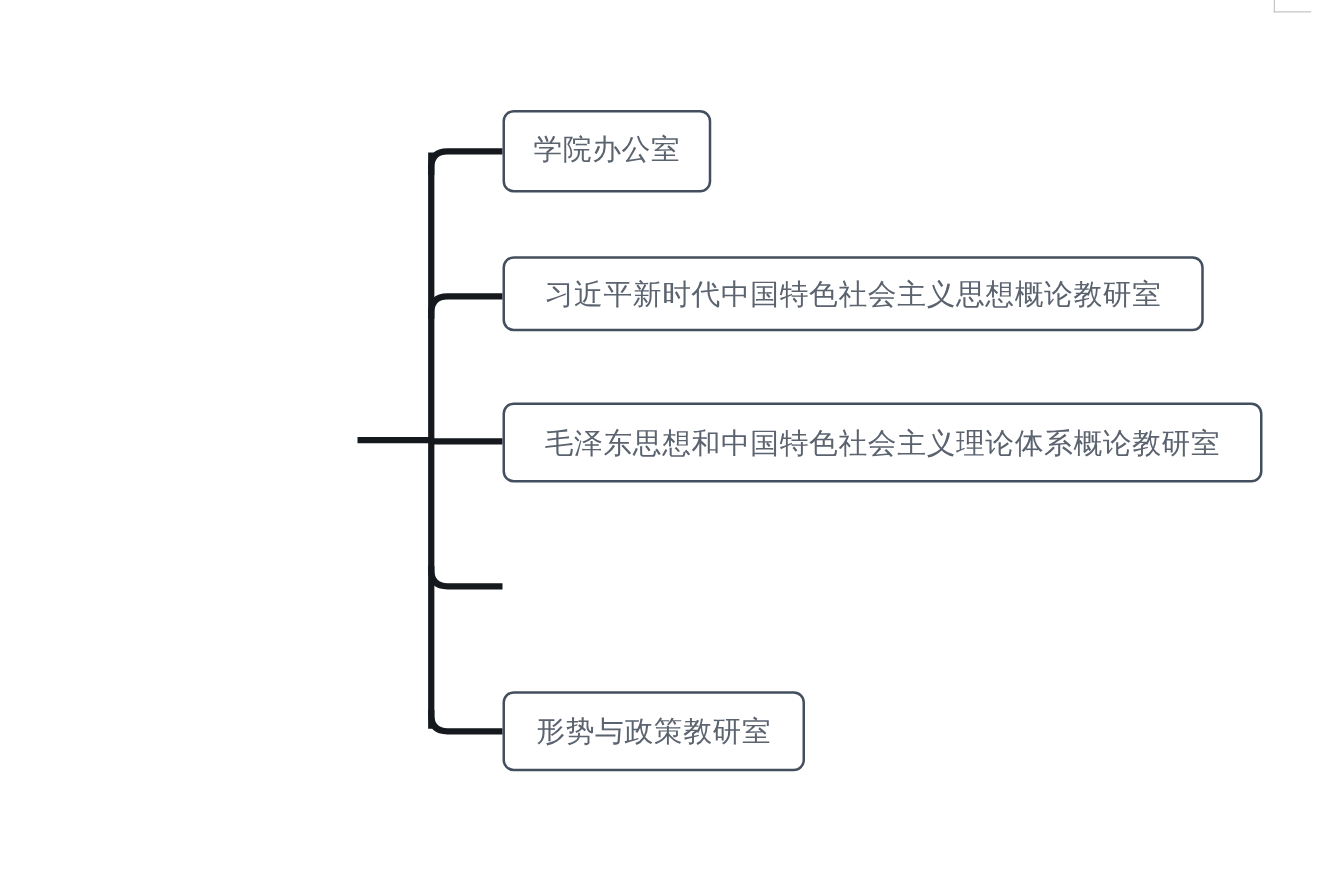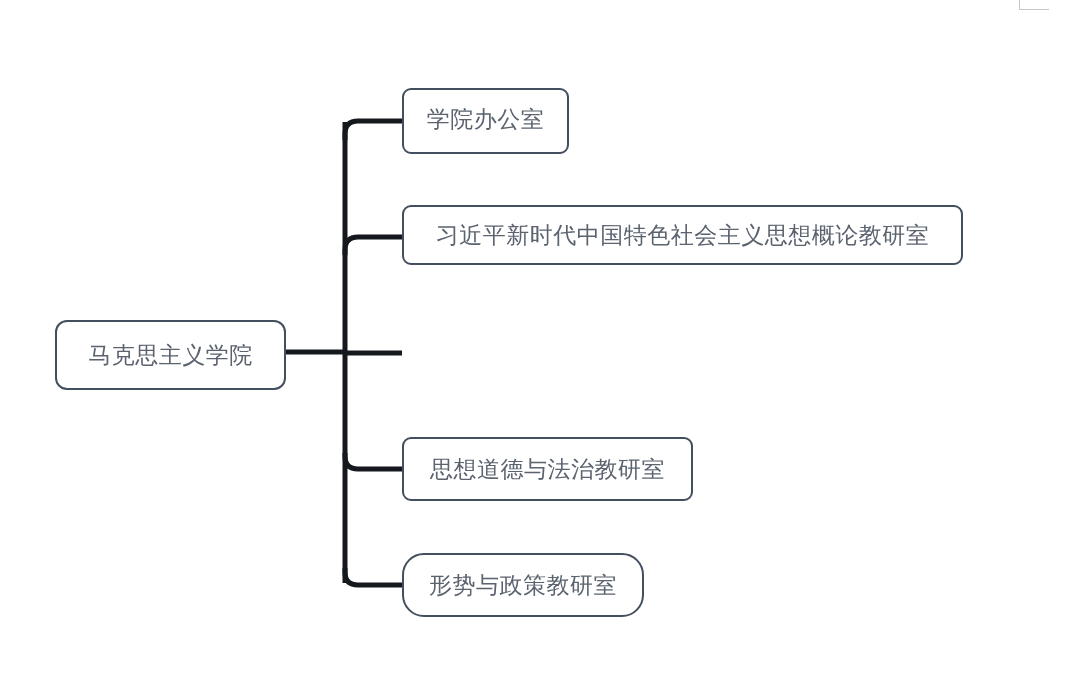--- a/index.html
+++ b/index.html
@@ -55,21 +55,21 @@
     left: 55px;
     top: 320px;
     width: 231px;
     height: 70px;
     border-radius: 12px;
   }
   .node-child-0 { left: 402px; top:  88px; width: 167px; height: 66px; font-family: Liberation Mono, monospace; }
   .node-child-1 { left: 402px; top: 205px; width: 561px; height: 60px; }
   .node-child-2 { left: 402px; top: 322px; width: 608px; height: 64px; }
   .node-child-3 { left: 402px; top: 437px; width: 291px; height: 64px; }
-  .node-child-4 { left: 402px; top: 553px; width: 242px; height: 64px; border-radius: 22px; }
+  .node-child-4 { left: 402px; top: 553px; width: 242px; height: 64px; }
 
   .node-label {
     display: block;
     pointer-events: none;
   }
 
   
   #corner-artifact {
     position: absolute;
     left: 1019px;
@@ -98,36 +98,33 @@
 
     <path d="M 345 255 L 345 250 Q 345 237 358 237 L 402 237" fill="none" stroke="#15181c" stroke-width="5" stroke-linecap="butt"></path>
 
     <path d="M 345 353 L 402 353" fill="none" stroke="#15181c" stroke-width="5" stroke-linecap="butt"></path>
 
     <path d="M 345 453 L 345 456 Q 345 469 358 469 L 402 469" fill="none" stroke="#15181c" stroke-width="5" stroke-linecap="butt"></path>
 
     <path d="M 345 568 L 345 572 Q 345 585 358 585 L 402 585" fill="none" stroke="#15181c" stroke-width="5" stroke-linecap="butt"></path>
   </svg>
 
-  <div class="node node-root">
-    <span class="node-label">马克思主义学院</span>
-  </div>
 
   <div class="node node-child-0">
     <span class="node-label">学院办公室</span>
   </div>
 
   <div class="node node-child-1">
     <span class="node-label">习近平新时代中国特色社会主义思想概论教研室</span>
   </div>
 
+  <div class="node node-child-2">
+    <span class="node-label">毛泽东思想和中国特色社会主义理论体系概论教研室</span>
+  </div>
 
-  <div class="node node-child-3">
-    <span class="node-label">思想道德与法治教研室</span>
-  </div>
 
   <div class="node node-child-4">
     <span class="node-label">形势与政策教研室</span>
   </div>
 
   <div id="corner-artifact"></div>
 
 </div>
 
 </body></html>

